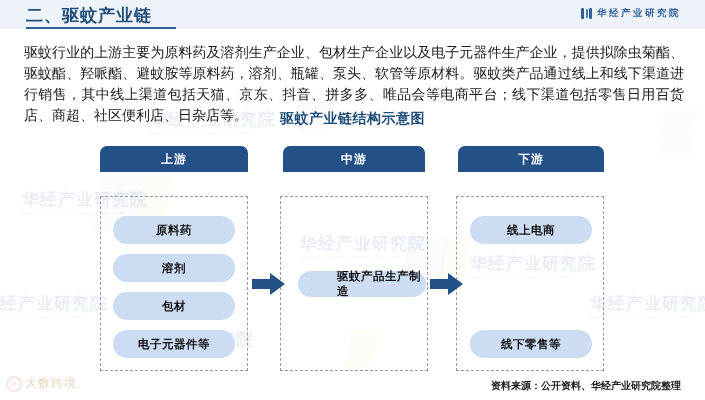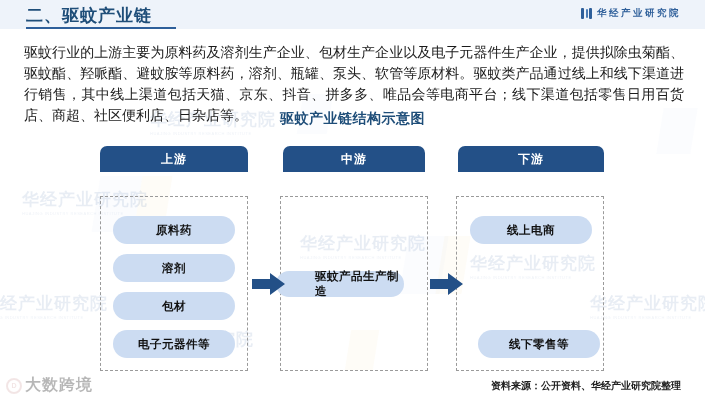--- a/index.html
+++ b/index.html
@@ -104,24 +104,24 @@
     font-size:11.5px; font-weight:bold;
     display:flex; align-items:center; justify-content:center;
     letter-spacing:.5px;
     border-radius:14px;
   }
   .n-up-1 { left:113px; top:216px; width:122px; height:28px; }
   .n-up-2 { left:113px; top:254px; width:122px; height:28px; }
   .n-up-3 { left:113px; top:292px; width:122px; height:28px; }
   .n-up-4 { left:113px; top:330px; width:122px; height:28px; }
 
-  .n-mid-1 { left:276px; top:271px; width:128px; height:26px;padding-left:39px; }
+  .n-mid-1 { left:298px; top:271px; width:128px; height:26px;padding-left:39px; }
 
   .n-dn-1 { left:470px; top:216px; width:122px; height:28px; }
-  .n-dn-2 { left:470px; top:330px; width:122px; height:28px;margin-left:8px; }
+  .n-dn-2 { left:470px; top:330px; width:122px; height:28px; }
 
   .arrow {
     position:absolute; top:272px; width:34px; height:24px;
   }
   .arrow-1 { left:252px; }
   .arrow-2 { left:430px; }
 
   
   .source {
     position:absolute; right:24px; top:379px;
@@ -134,21 +134,21 @@
     display:flex; align-items:center; gap:3px;
     opacity:.28; z-index:3;
   }
   .corner-logo .cl-mark {
     width:16px; height:16px; border-radius:50%;
     border:2.5px solid #d4a5a5;
     display:flex; align-items:center; justify-content:center;
     font-size:7px; color:#d4a5a5; font-weight:bold;
   }
   .corner-logo .cl-text {
-    font-size:16px; font-weight:bold; color:#000000; letter-spacing:1px;
+    font-size:12px; font-weight:normal; color:#a16207; letter-spacing:1px;
   }
 </style>
 </head>
 <body>
 
 <div class="wm-layer">
   <div class="wm-shape shape1"></div>
   <div class="wm-shape shape2"></div>
   <div class="wm-shape shape3"></div>
   <div class="wm-shape shape4"></div>

